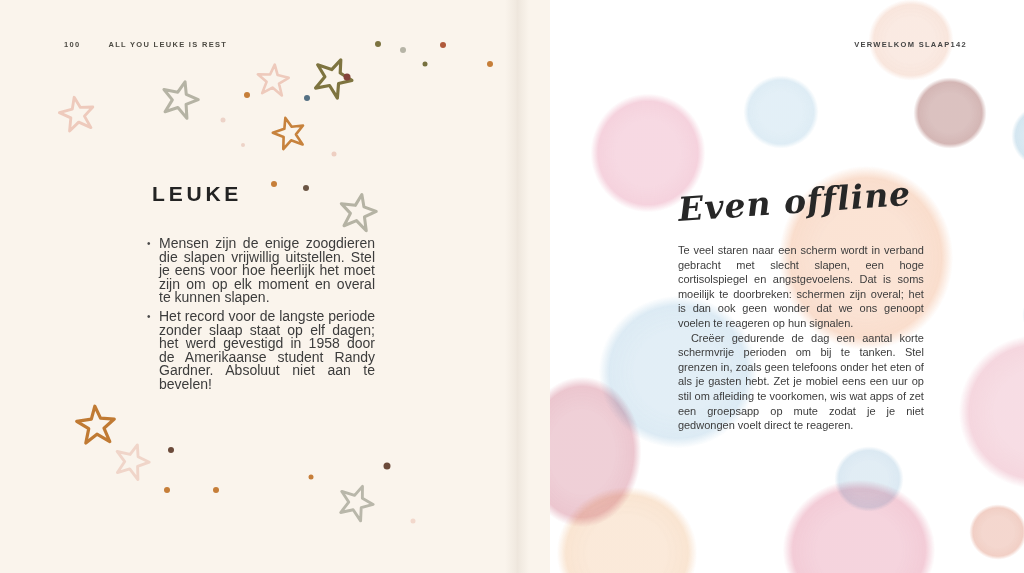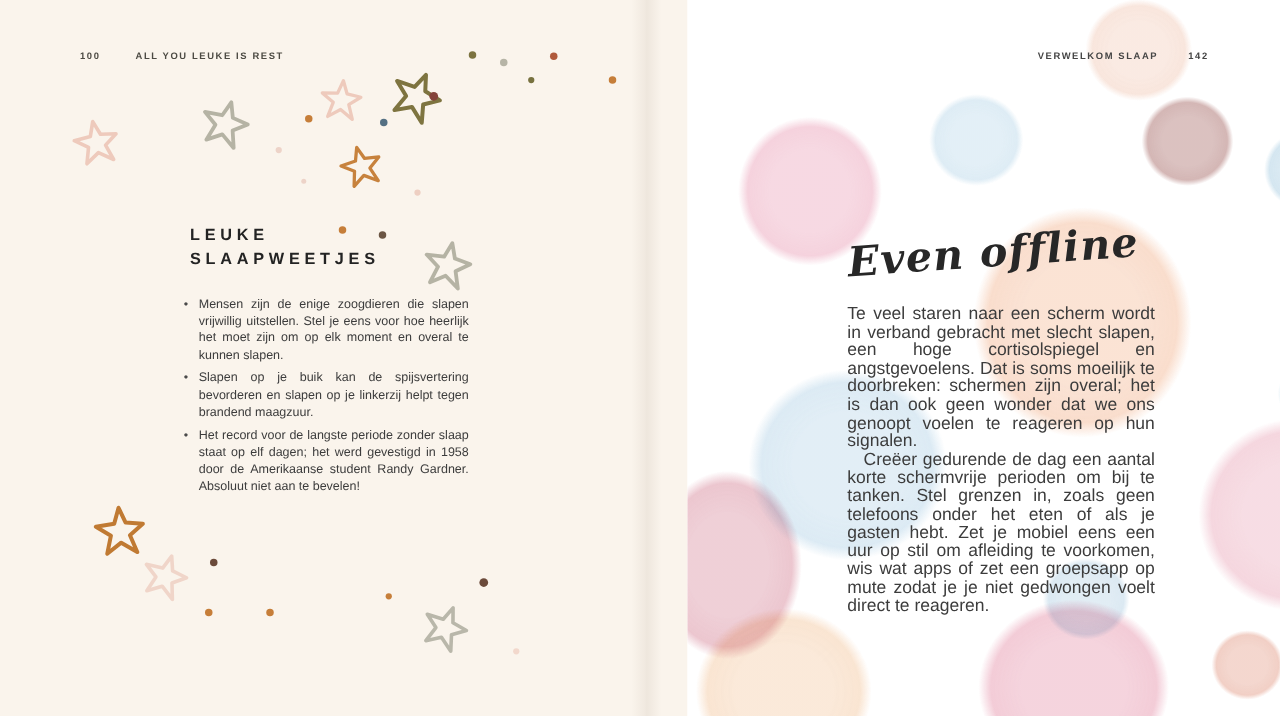--- a/index.html
+++ b/index.html
@@ -6,37 +6,37 @@
   body { font-family:"Liberation Sans", sans-serif; }
   .spread { position:relative; width:1024px; height:573px; display:flex; overflow:hidden; background:#fff; }
   .page { position:relative; height:573px; overflow:hidden; }
   .page-left  { width:588px; background:#faf4ec; }
   .page-right { width:507px; background:#ffffff; }
   .spine { position:absolute; left:505px; top:0; width:24px; height:573px; z-index:4; pointer-events:none;
            background:linear-gradient(90deg, rgba(120,95,70,0) 0%, rgba(120,95,70,0.07) 45%, rgba(120,95,70,0.09) 52%, rgba(120,95,70,0) 100%); }
 
   .running-head { position:absolute; top:40px; font-size:7.5px; font-weight:bold; letter-spacing:1.3px; color:#4c4a43; z-index:3; white-space:nowrap; }
   .rh-left  { left:64px;  display:flex; gap:28px; }
-  .rh-right { right:57px; display:flex; gap:24px; color:#454545; }
+  .rh-right { right:57px; display:flex; color:#454545; }
 
   .chapter-heading { position:absolute; left:152px; top:179px; z-index:2;
-                     font-size:13px; font-weight:bold; letter-spacing:3.8px;
+                     font-size:21px; font-weight:bold; letter-spacing:3.8px;
                      line-height:1.45; color:#232323; }
 
   .facts { position:absolute; left:146px; top:237px; width:229px; margin:0; padding:0; list-style:none; z-index:2; }
   .facts li { position:relative; padding-left:13px; margin-bottom:5px;
-              font-size:10px; line-height:13.6px; text-align:justify; color:#3c3c3c; }
+              font-size:14px; line-height:13.6px; text-align:justify; color:#3c3c3c; }
   .facts li::before { content:"\2022"; position:absolute; left:1px; top:0; font-size:10px; color:#4a4a4a; }
 
   .script-heading { position:absolute; left:128px; top:182px; z-index:3;
                     font-family:"DejaVu Serif", serif; font-style:italic; font-weight:600;
                     font-size:33px; letter-spacing:1px; color:#272727; transform:rotate(-4deg); }
 
   .body-text { position:absolute; left:128px; top:243px; width:246px; z-index:3; }
-  .body-text p { margin:0; font-size:14px; line-height:14.6px; text-align:justify; color:#3c3c3c; }
+  .body-text p { margin:0; font-size:11px; line-height:14.6px; text-align:justify; color:#3c3c3c; }
   .body-text p + p { text-indent:13px; }
 
   #left-decor { position:absolute; inset:0; z-index:1; }
   #left-decor use { fill:none; stroke-width:8; stroke-linejoin:round; stroke-linecap:round; }
 
   .watercolor-layer { position:absolute; inset:0; z-index:1; }
   .blob { position:absolute; mix-blend-mode:multiply; pointer-events:none; }
 </style>
 </head>
 <body>
@@ -78,26 +78,24 @@
         <circle cx="413" cy="521" r="2.5" fill="#f2d8cc"></circle>
       </svg>
 
     <div class="running-head rh-left">
       <span>100</span>
       <span>ALL YOU LEUKE IS REST</span>
     </div>
 
     <div class="chapter-heading">
       <div>LEUKE</div>
-      <div>SLAAPWEETJES</div>
     </div>
 
     <ul class="facts">
         <li>Mensen zijn de enige zoogdieren die slapen vrijwillig uitstellen. Stel je eens voor hoe heerlijk het moet zijn om op elk moment en overal te kunnen slapen.</li>
-        <li>Slapen op je buik kan de spijsvertering bevorderen en slapen op je linkerzij helpt tegen brandend maagzuur.</li>
         <li>Het record voor de langste periode zonder slaap staat op elf dagen; het werd gevestigd in 1958 door de Amerikaanse student Randy Gardner. Absoluut niet aan te bevelen!</li>
       </ul>
   </div>
 
   <div class="page page-right">
     <div class="watercolor-layer">
         <div class="blob" style="left: 40px; top: 93px; width: 116px; height: 120px; opacity: 0.75; border-radius: 48% 52% 50% 50% / 52% 48% 51% 49%; background: radial-gradient(closest-side, rgba(242, 195, 210, 0.85) 55%, rgb(242, 195, 210) 86%, rgba(242, 195, 210, 0) 99%);"></div>
         <div class="blob" style="left: 193px; top: 75px; width: 76px; height: 74px; opacity: 0.85; border-radius: 52% 48% 49% 51% / 47% 53% 50% 50%; background: radial-gradient(closest-side, rgba(216, 233, 243, 0.85) 55%, rgb(216, 233, 243) 86%, rgba(216, 233, 243, 0) 99%);"></div>
         <div class="blob" style="left: 318px; top: -1px; width: 86px; height: 82px; opacity: 0.9; border-radius: 50% 50% 53% 47% / 51% 49% 46% 54%; background: radial-gradient(closest-side, rgba(248, 227, 217, 0.85) 55%, rgb(248, 227, 217) 86%, rgba(248, 227, 217, 0) 99%);"></div>
         <div class="blob" style="left: 363px; top: 77px; width: 74px; height: 72px; opacity: 0.8; border-radius: 48% 52% 50% 50% / 52% 48% 51% 49%; background: radial-gradient(closest-side, rgba(201, 164, 162, 0.85) 55%, rgb(201, 164, 162) 86%, rgba(201, 164, 162, 0) 99%);"></div>

